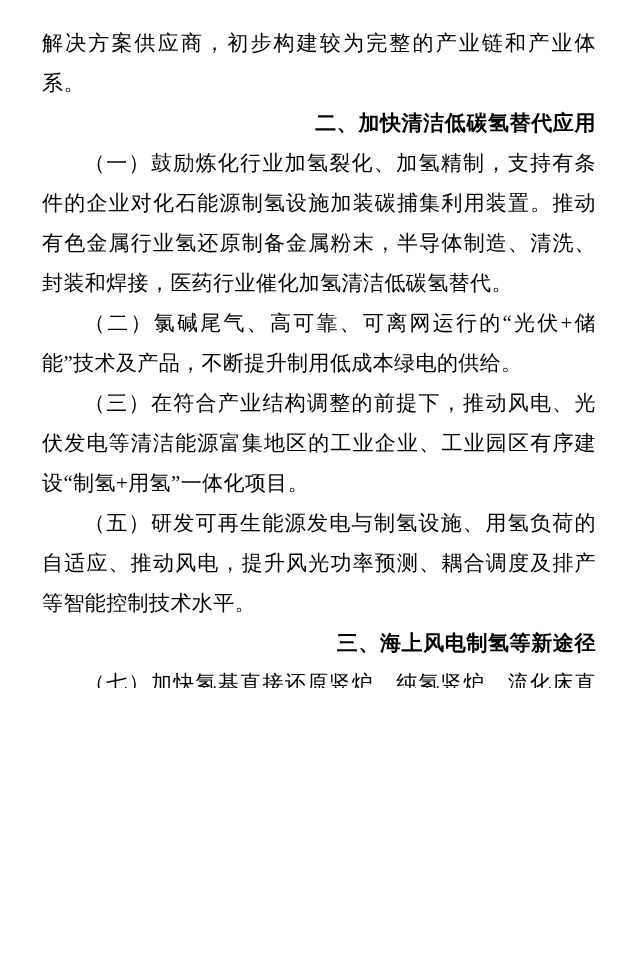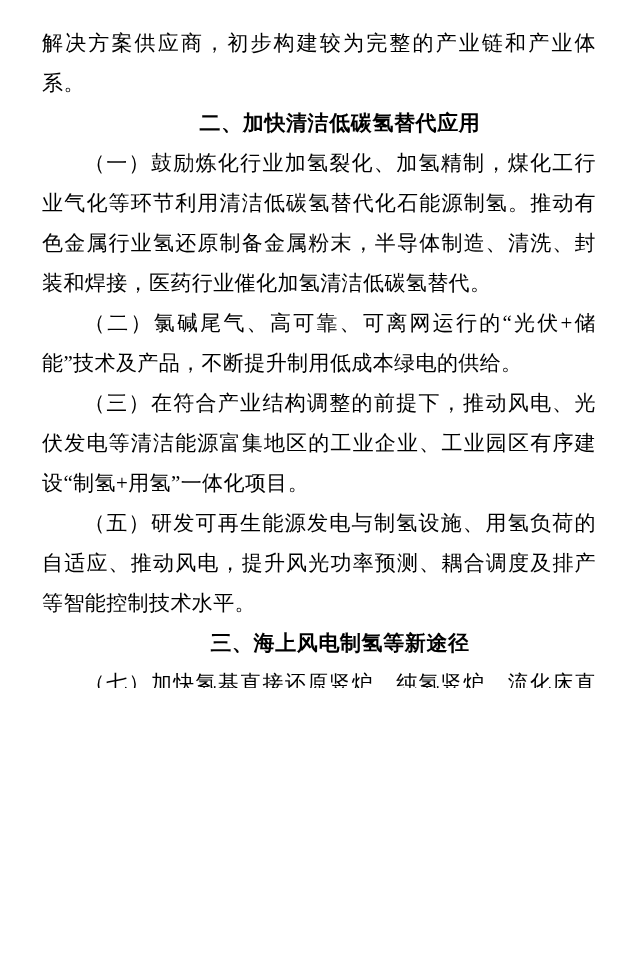--- a/index.html
+++ b/index.html
@@ -29,29 +29,29 @@
     letter-spacing: 0.4px;
     word-break: break-all;
   }
   .page p.continuation {
     text-indent: 0;
   }
   .page p.heading {
     font-family: "Liberation Sans", "DejaVu Sans", sans-serif;
     font-weight: 700;
     font-size: 21px;
-    text-align: center;
+    text-align: right;
     letter-spacing: 0.6px;
   }
 </style>
 </head>
 <body>
 
 <div class="page">
   <p class="continuation">解决方案供应商，初步构建较为完整的产业链和产业体系。</p>
   <p class="heading">二、加快清洁低碳氢替代应用</p>
-  <p class="body">（一）鼓励炼化行业加氢裂化、加氢精制，煤化工行业气化等环节利用清洁低碳氢替代化石能源制氢。推动有色金属行业氢还原制备金属粉末，半导体制造、清洗、封装和焊接，医药行业催化加氢清洁低碳氢替代。</p>
+  <p class="body">（一）鼓励炼化行业加氢裂化、加氢精制，支持有条件的企业对化石能源制氢设施加装碳捕集利用装置。推动有色金属行业氢还原制备金属粉末，半导体制造、清洗、封装和焊接，医药行业催化加氢清洁低碳氢替代。</p>
   <p class="body">（二）氯碱尾气、高可靠、可离网运行的“光伏+储能”技术及产品，不断提升制用低成本绿电的供给。</p>
   <p class="body">（三）在符合产业结构调整的前提下，推动风电、光伏发电等清洁能源富集地区的工业企业、工业园区有序建设“制氢+用氢”一体化项目。</p>
   <p class="body">（五）研发可再生能源发电与制氢设施、用氢负荷的自适应、推动风电，提升风光功率预测、耦合调度及排产等智能控制技术水平。</p>
   <p class="heading">三、海上风电制氢等新途径</p>
   <p class="body">（七）加快氢基直接还原竖炉、纯氢竖炉、流化床直接还原炉、氢基熔融还原炉等氢冶金装置研发，突破还原炉内</p>
 </div>
 
 </body></html>

